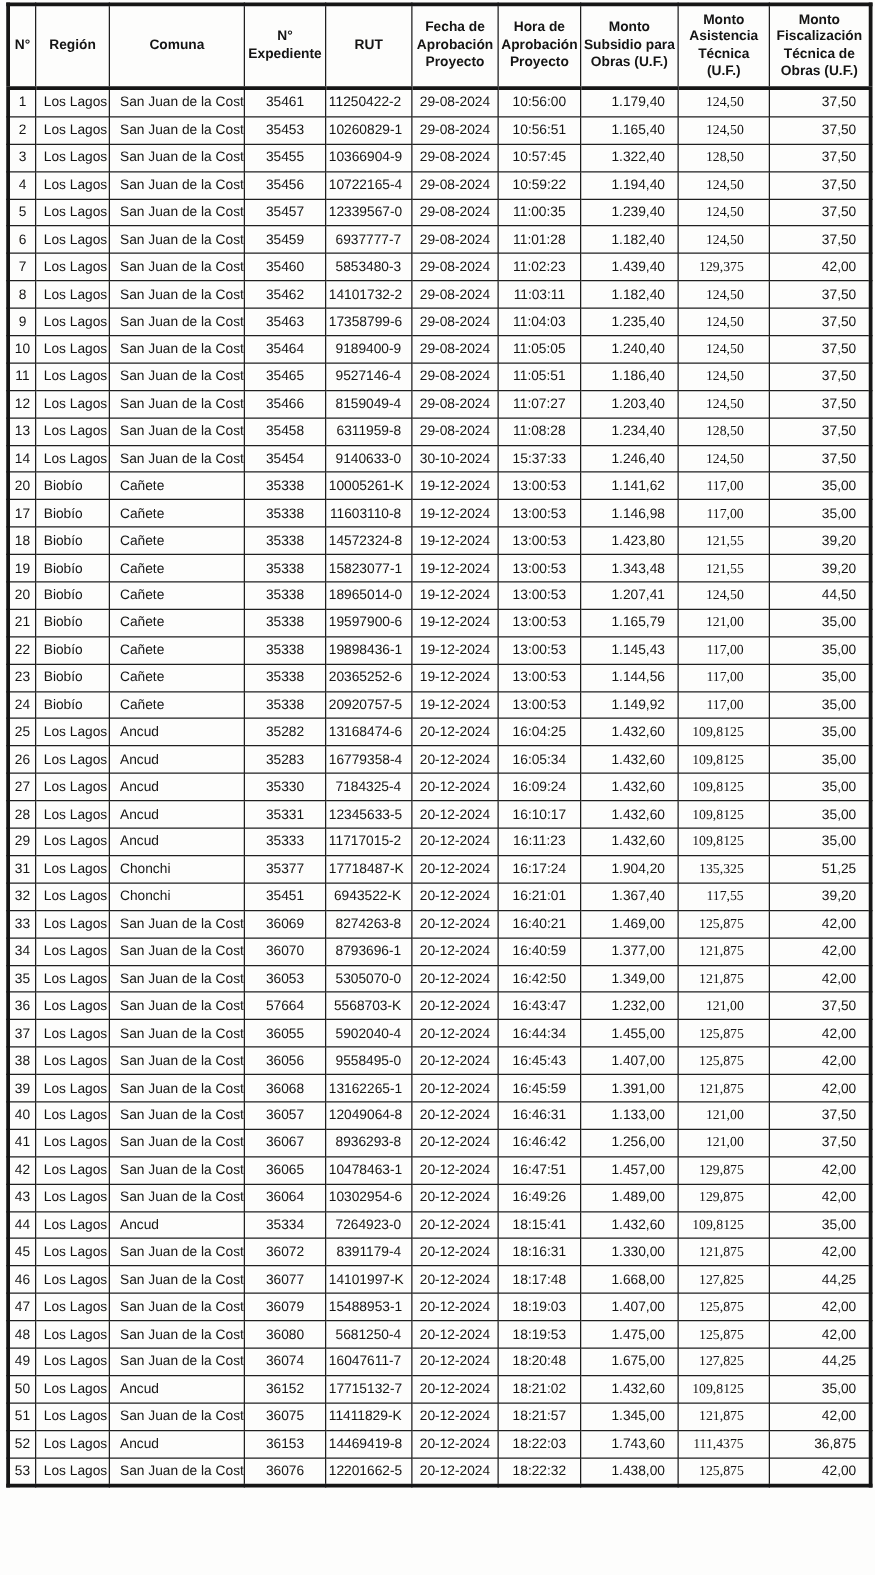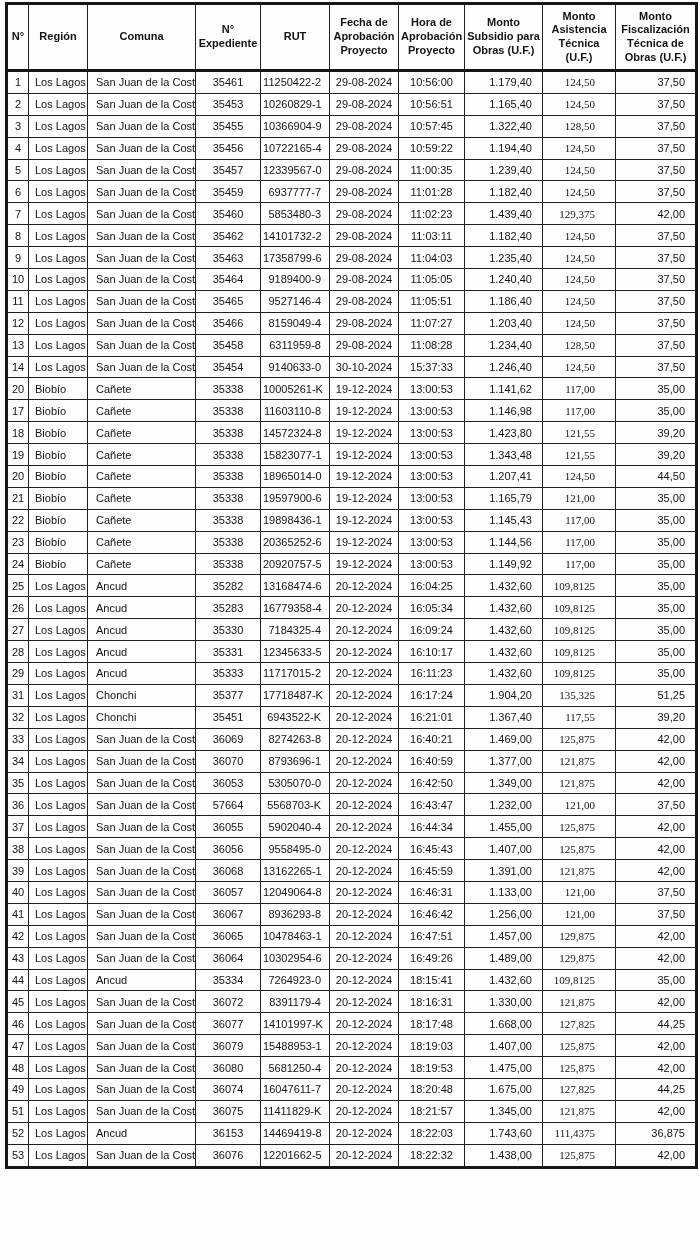--- a/index.html
+++ b/index.html
@@ -650,20 +650,32 @@
           <td class="c2">San Juan de la Costa</td>
           <td class="c3">36074</td>
           <td class="c4">16047611-7</td>
           <td class="c5">20-12-2024</td>
           <td class="c6">18:20:48</td>
           <td class="c7">1.675,00</td>
           <td class="c8">127,825</td>
           <td class="c9">44,25</td>
         </tr>
         <tr>
+          <td class="c0">50</td>
+          <td class="c1">Los Lagos</td>
+          <td class="c2">Ancud</td>
+          <td class="c3">36152</td>
+          <td class="c4">17715132-7</td>
+          <td class="c5">20-12-2024</td>
+          <td class="c6">18:21:02</td>
+          <td class="c7">1.432,60</td>
+          <td class="c8">109,8125</td>
+          <td class="c9">35,00</td>
+        </tr>
+        <tr>
           <td class="c0">51</td>
           <td class="c1">Los Lagos</td>
           <td class="c2">San Juan de la Costa</td>
           <td class="c3">36075</td>
           <td class="c4">11411829-K</td>
           <td class="c5">20-12-2024</td>
           <td class="c6">18:21:57</td>
           <td class="c7">1.345,00</td>
           <td class="c8">121,875</td>
           <td class="c9">42,00</td>

